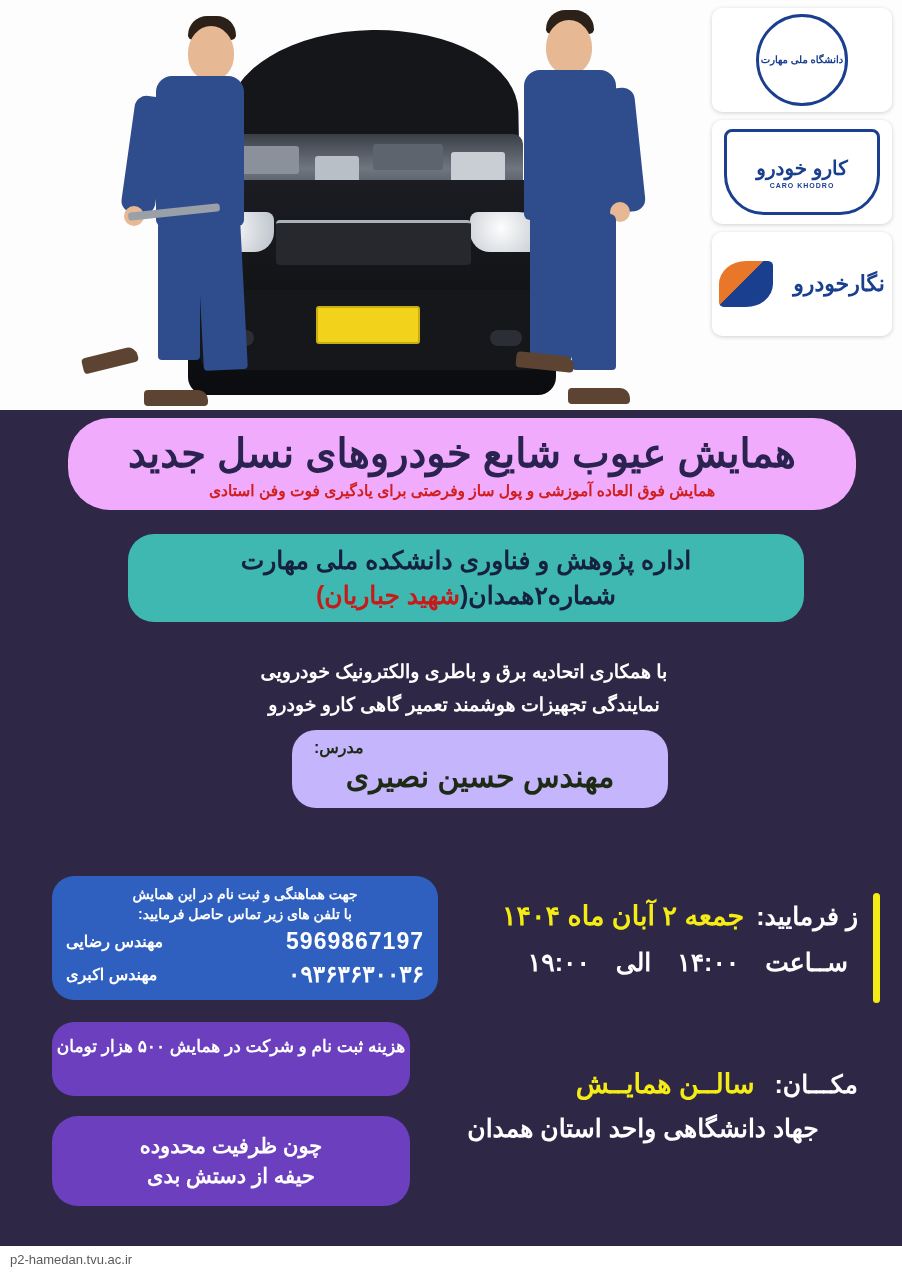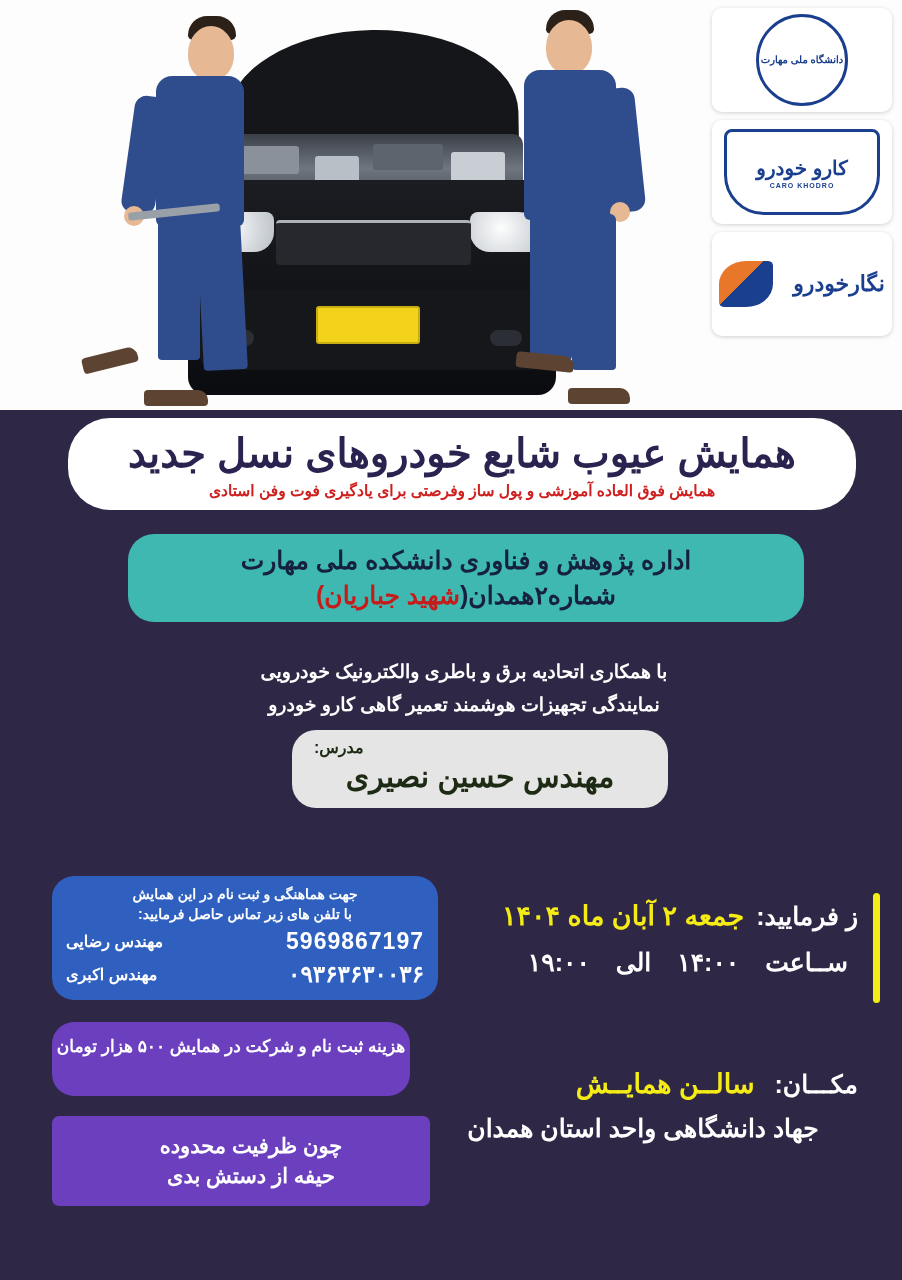--- a/index.html
+++ b/index.html
@@ -215,21 +215,21 @@
     background: linear-gradient(135deg,#e8772a 0%, #e8772a 45%, #1b3f8f 45%, #1b3f8f 100%);
     border-radius: 50% 10% 50% 10%;
   }
   .logo-3 .ltxt { font-size: 22px; color:#1b3f8f; font-weight:bold; }
   
   .title-banner {
     position: absolute;
     top: 418px;
     left: 68px;
     width: 768px;
-    background: #ffffff;
+    background: #f0abfc;
     border-radius: 42px;
     padding: 12px 10px 10px;
     text-align: center;
   }
   .title-main {
     font-size: 40px;
     font-weight: bold;
     color: #2a2350;
     letter-spacing: -0.5px;
     line-height: 1.15;
@@ -276,21 +276,21 @@
     font-size: 19px;
     font-weight: bold;
     line-height: 1.75;
   }
   
   .green-box {
     position: absolute;
     top: 730px;
     left: 292px;
     width: 348px;
-    background: #e5e5e5;
+    background: #c4b5fd;
     border-radius: 24px;
     padding: 8px 14px 14px;
     text-align: center;
     color: #1d2a14;
   }
   .green-label {
     font-size: 16px;
     font-weight: bold;
     text-align: left;
     padding-left: 8px;
@@ -340,30 +340,29 @@
     font-size: 17px;
     font-weight: bold;
   }
   .violet-box2 {
     position: absolute;
     top: 1116px;
     left: 52px;
     width: 358px;
     height: 90px;
     background: #6c3fbf;
-    border-radius: 7px;
+    border-radius: 26px;
     display: flex;
     flex-direction: column;
     align-items: center;
     justify-content: center;
     color: #ffffff;
     font-size: 21px;
     font-weight: bold;
     line-height: 1.45;
-    padding-left: 20px;
   }
   
   .right-bar {
     position: absolute;
     top: 893px;
     right: 22px;
     width: 7px;
     height: 110px;
     background: #f5ec16;
     border-radius: 4px;
@@ -577,14 +576,17 @@
   </div>
 
   <div class="info-place">
     <div class="row-place">
       <span class="lbl">مکـــان:</span>
       <span class="val-yellow">سالــن همایــش</span>
     </div>
     <div class="place-detail">جهاد دانشگاهی واحد استان همدان</div>
   </div>
 
+  <div class="footer-bar">
+    <div class="footer-text">p2-hamedan.tvu.ac.ir</div>
+  </div>
 
 </div>
 
 </body></html>

